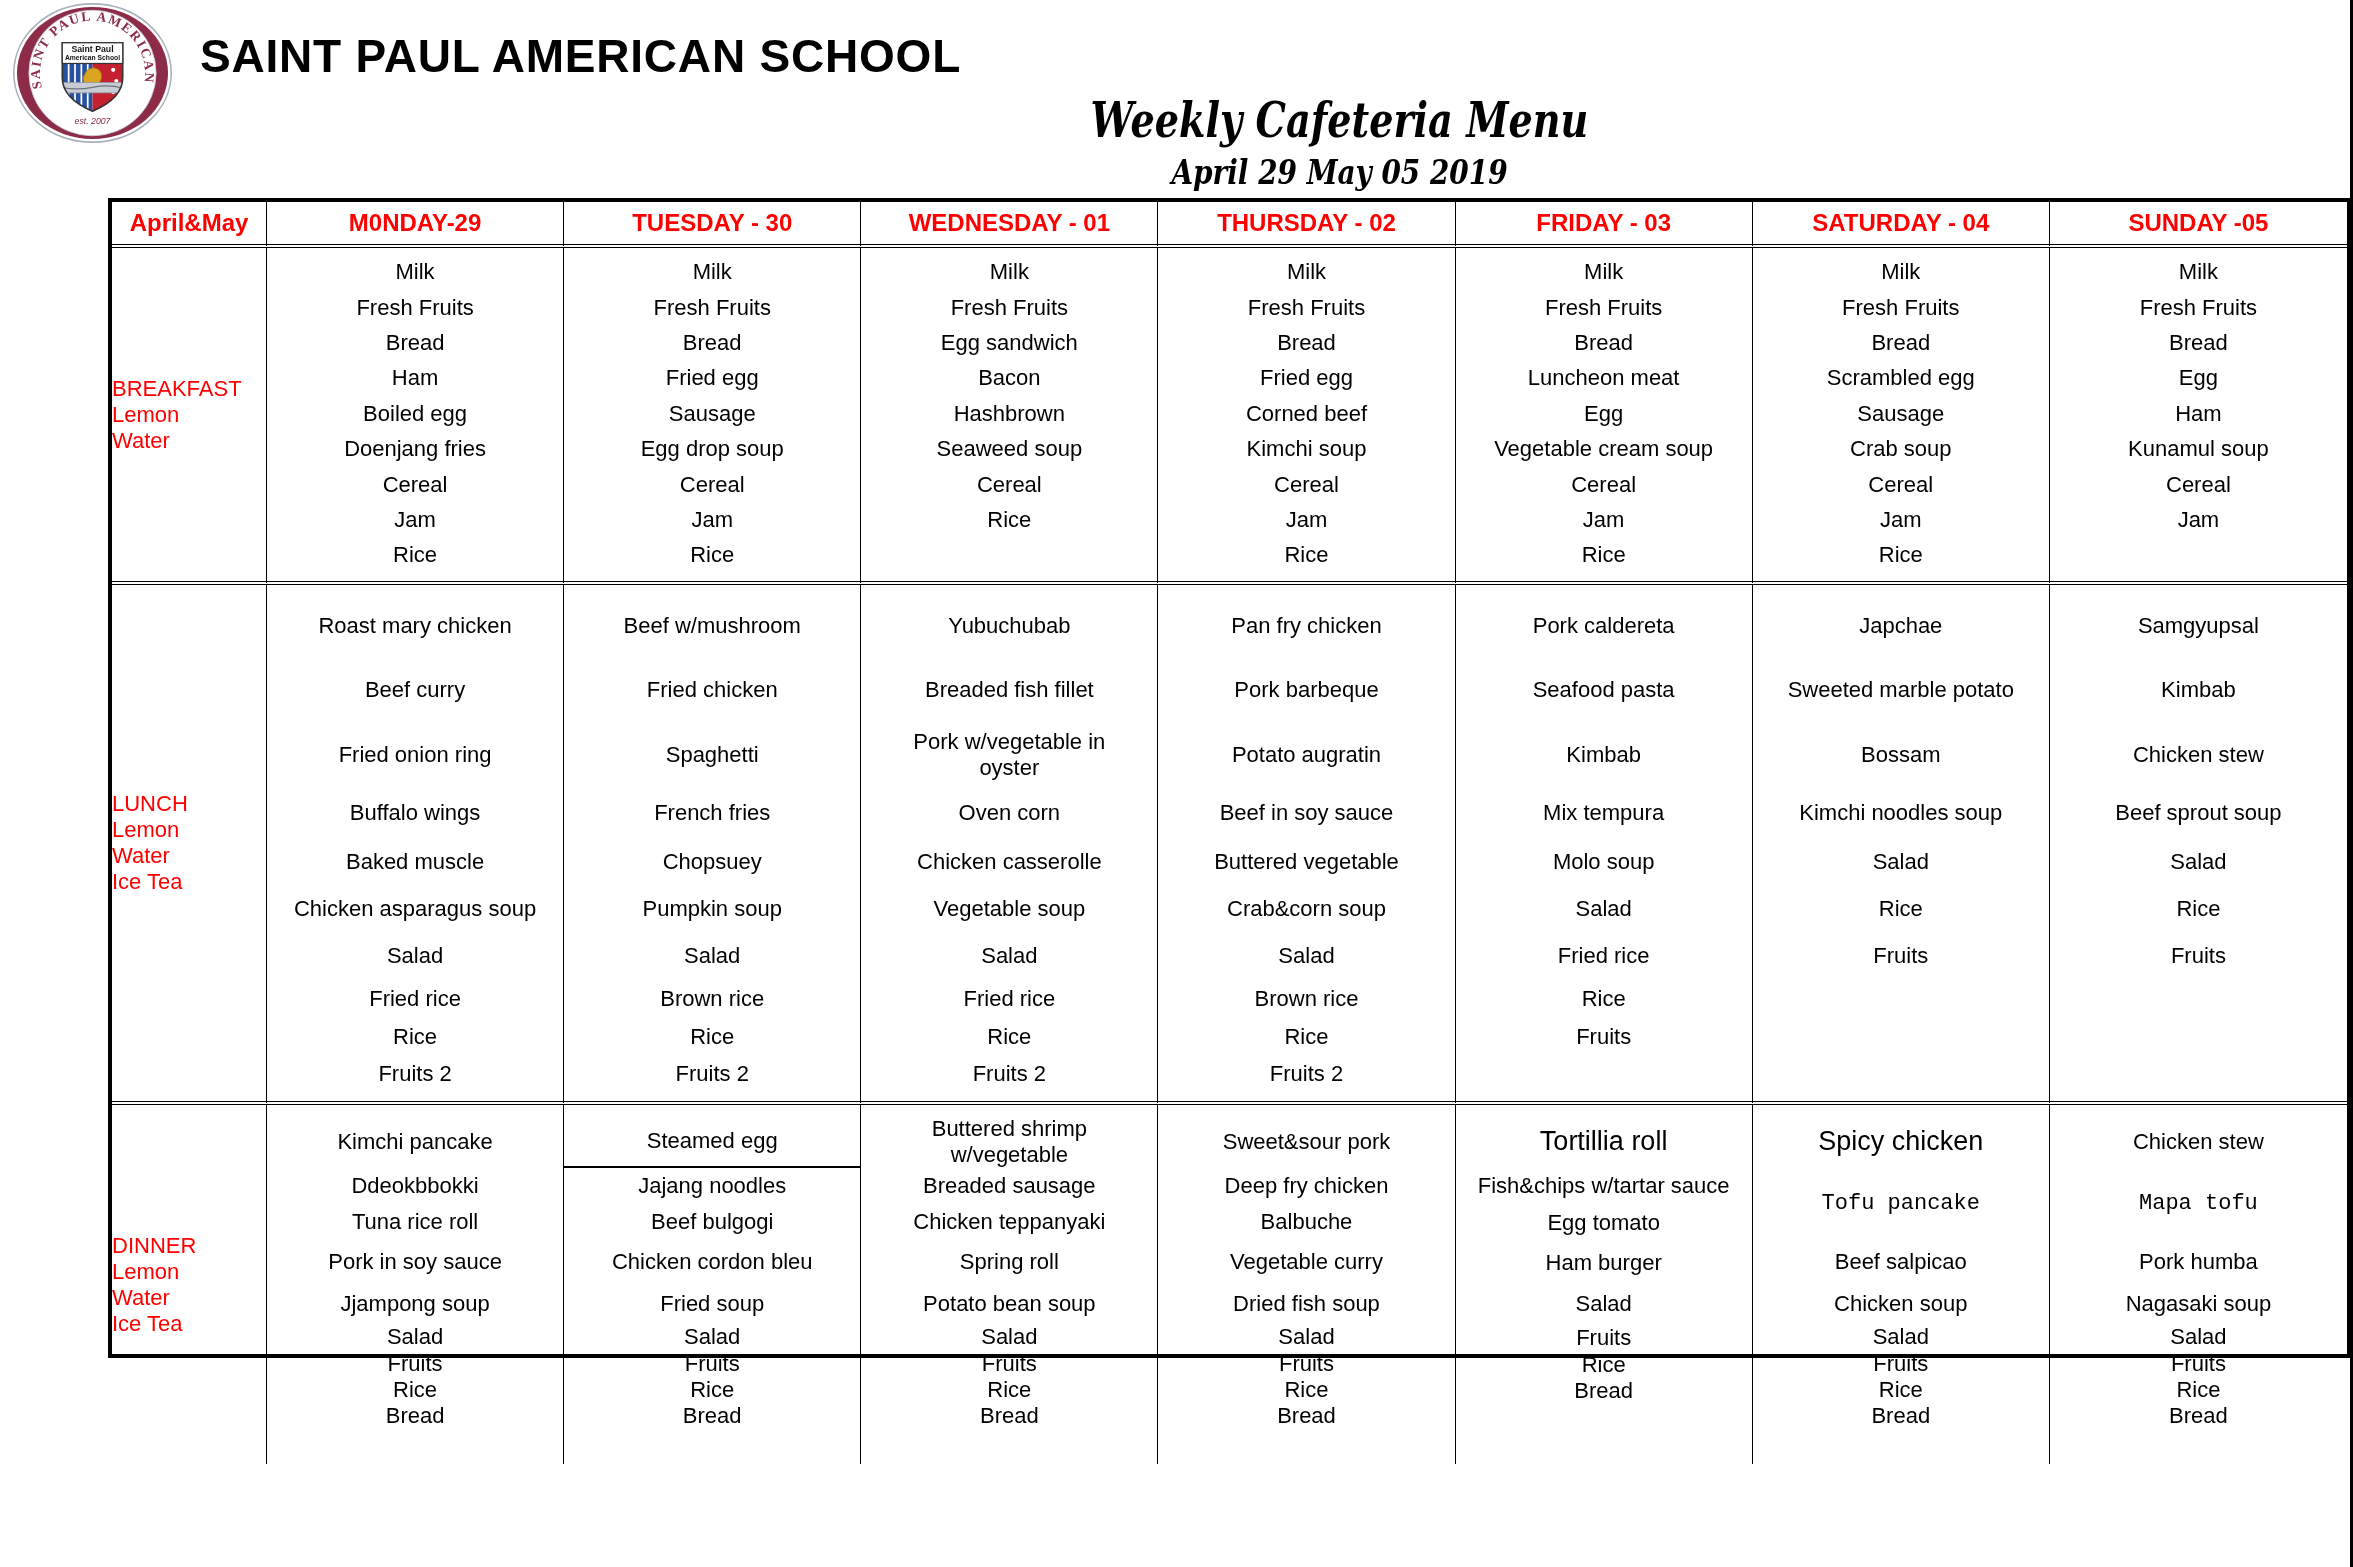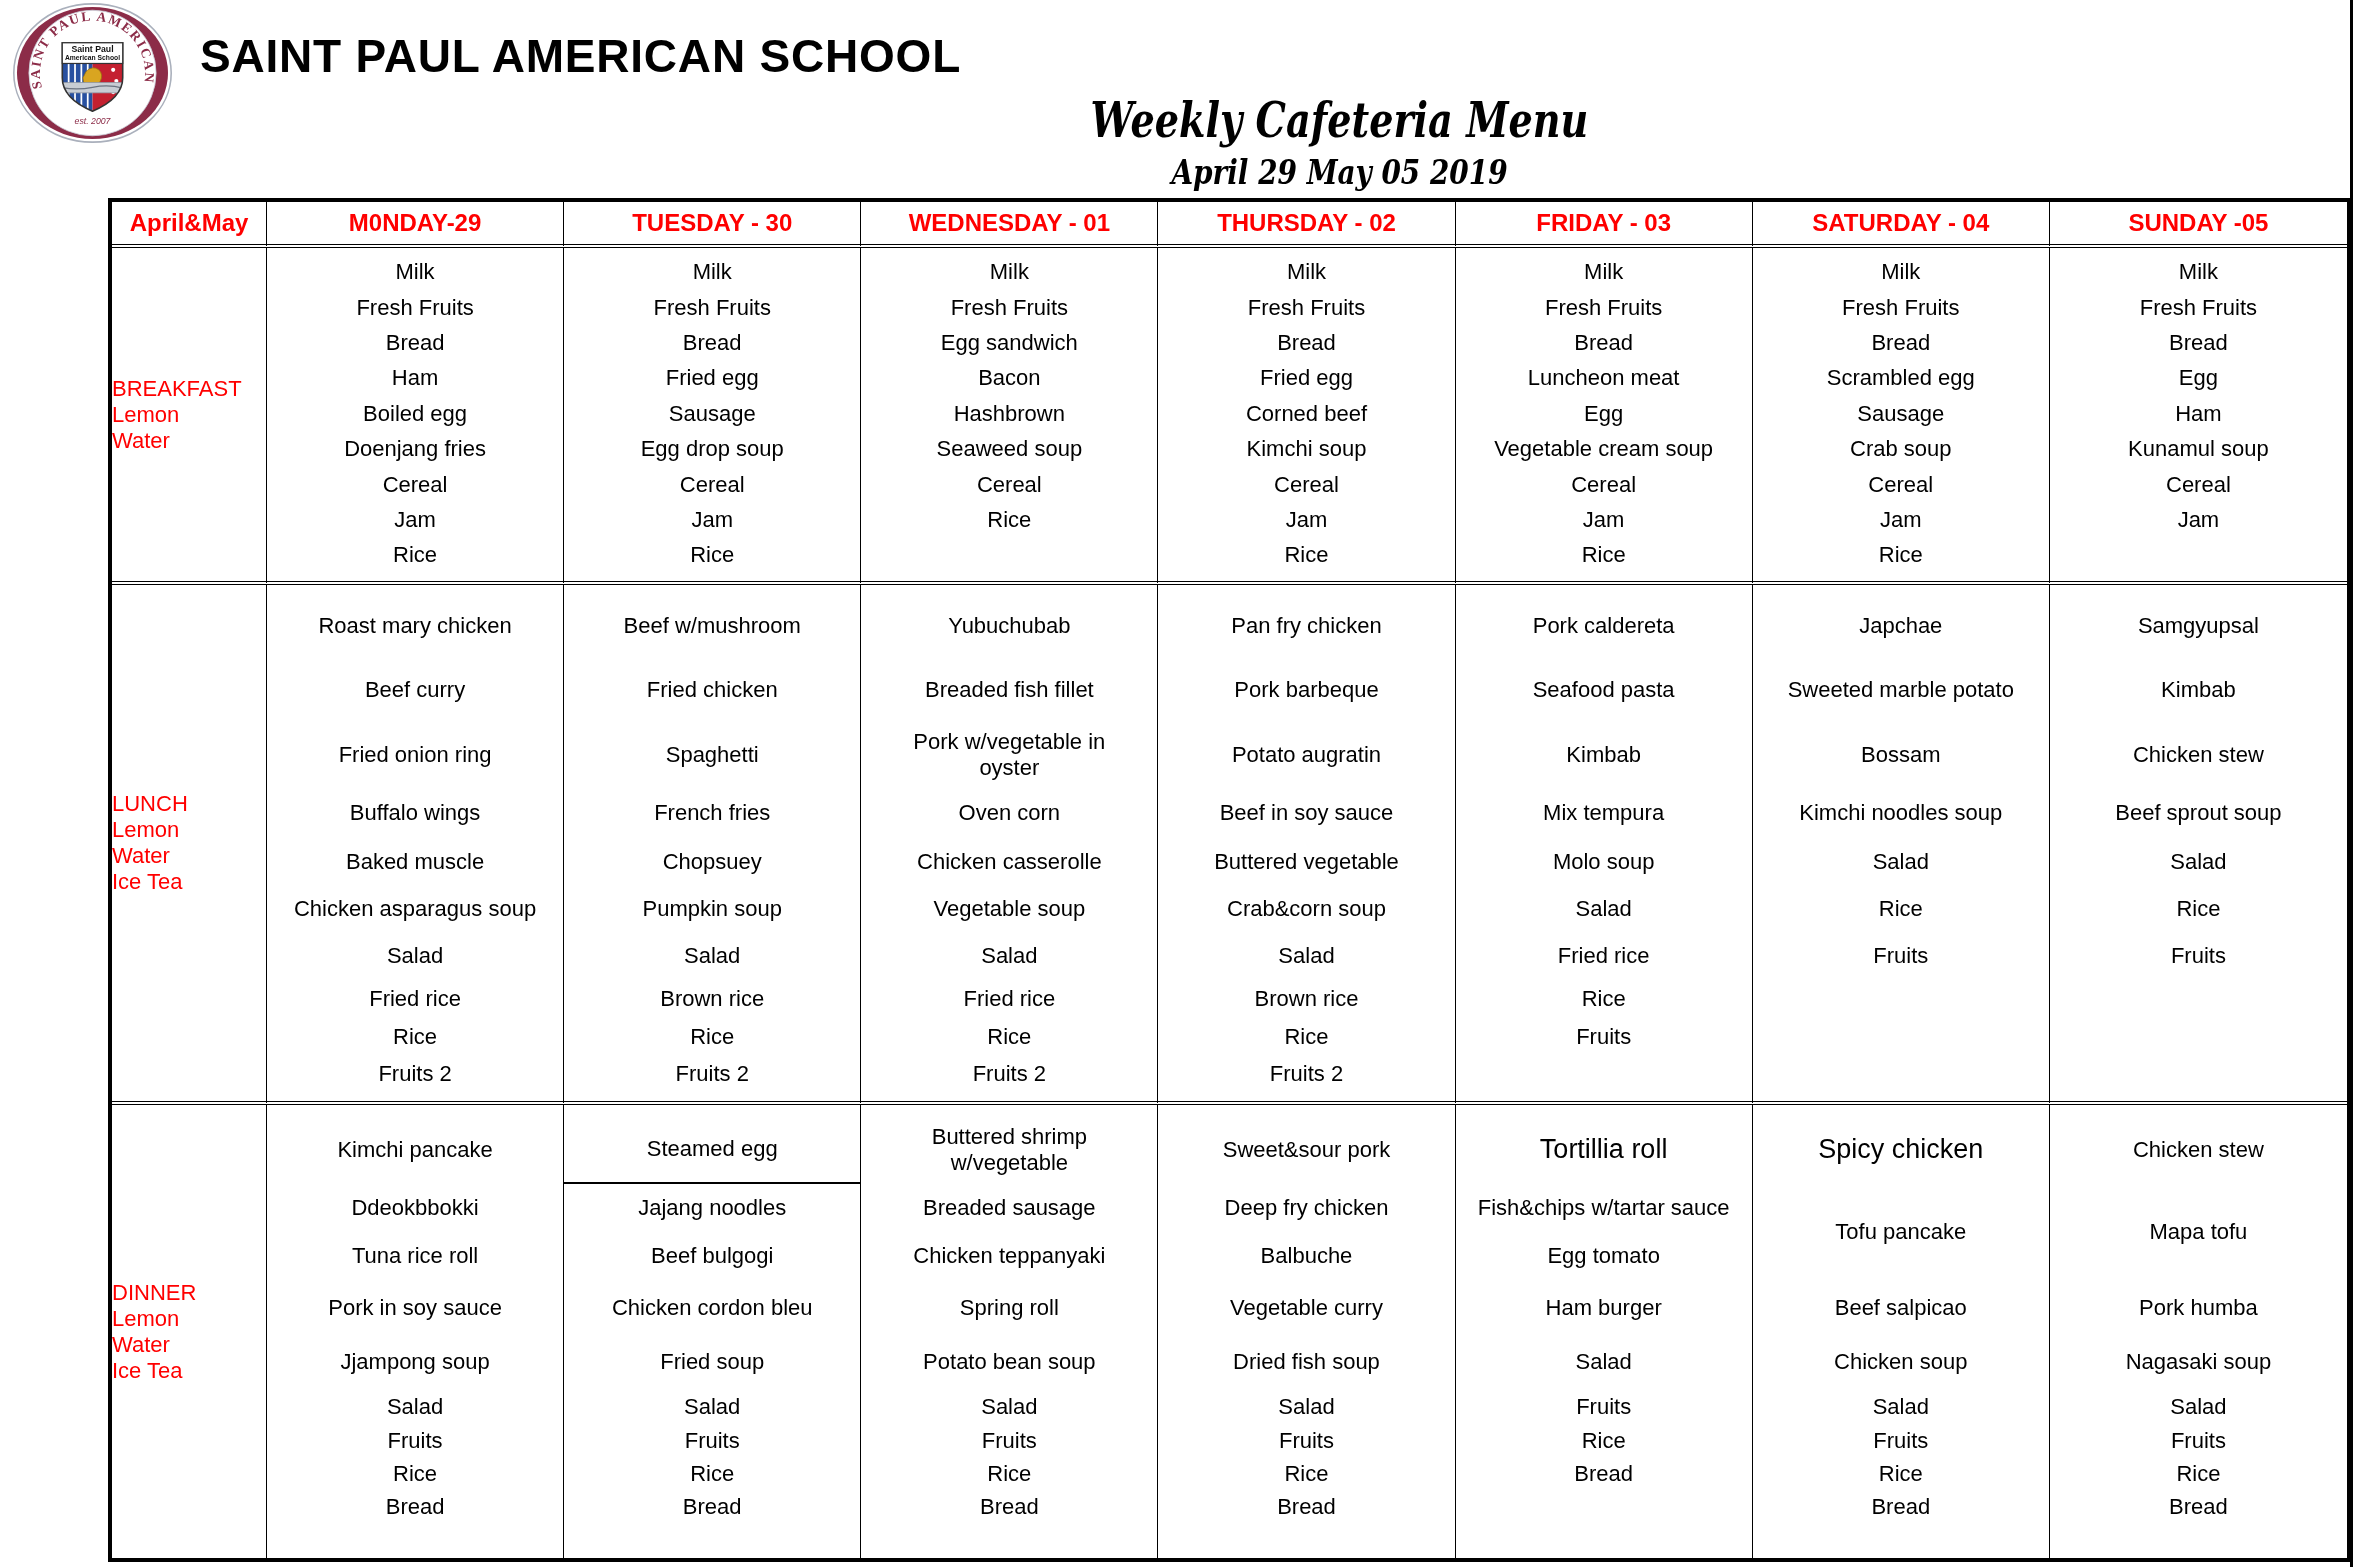--- a/index.html
+++ b/index.html
@@ -19,21 +19,21 @@
   }
   .script-line {
     position:absolute; left:982px; width:715px; text-align:center;
     font-family:"DejaVu Serif", serif; font-style:italic; font-weight:bold; color:#000;
     white-space:nowrap;
   }
   .menu-title { top:91px; font-size:49px; transform:scaleX(0.78); }
   .menu-date  { top:152px; font-size:34px; transform:scaleX(0.82); }
   
   .menu-table {
-    position:absolute; left:108px; top:198px; width:2243px; height:1364px;
+    position:absolute; left:108px; top:198px; width:2243px; height:1160px;
     box-sizing:border-box; border:4px solid #000; background:#fff;
     display:grid;
     grid-template-columns:155px repeat(7, 1fr);
     grid-template-rows:46px 337px 520px 1fr;
   }
   .hcell, .lcell, .mcell { box-sizing:border-box; border-right:1.6px solid #000; border-bottom:4.8px double #000; }
   .col-last { border-right:none; }
   .row-last { border-bottom:none; }
   .hcell {
     display:flex; align-items:center; justify-content:center;
@@ -53,21 +53,21 @@
     grid-template-rows:1.5fr 1.05fr 1.05fr 1.25fr 1.15fr 0.8fr 0.72fr 0.72fr 0.72fr;
     padding:11px 0 35px;
   }
   .item {
     display:flex; align-items:center; justify-content:center;
     text-align:center; white-space:pre-line;
     font-size:22px; line-height:1.18; color:#000; padding:0 3.2px;
   }
   .item.large { font-size:27px;text-align:right; }
   .item.boxed { border-bottom:2.4px solid #000; }
-  .item.span2 { grid-row:span 2; }
+  .item.span2 { grid-row:span 2;font-family:Liberation Mono, monospace; }
 </style>
 </head>
 <body>
 
 <div class="page-right-edge"></div>
 
 <div class="logo-wrap">
   <svg width="159" height="140" viewBox="0 0 200 176">
     <ellipse cx="100" cy="88" rx="99" ry="87" fill="#ffffff" stroke="#aab0bc" stroke-width="2"></ellipse>
     <ellipse cx="100" cy="88" rx="95" ry="83" fill="#8C2C48"></ellipse>

